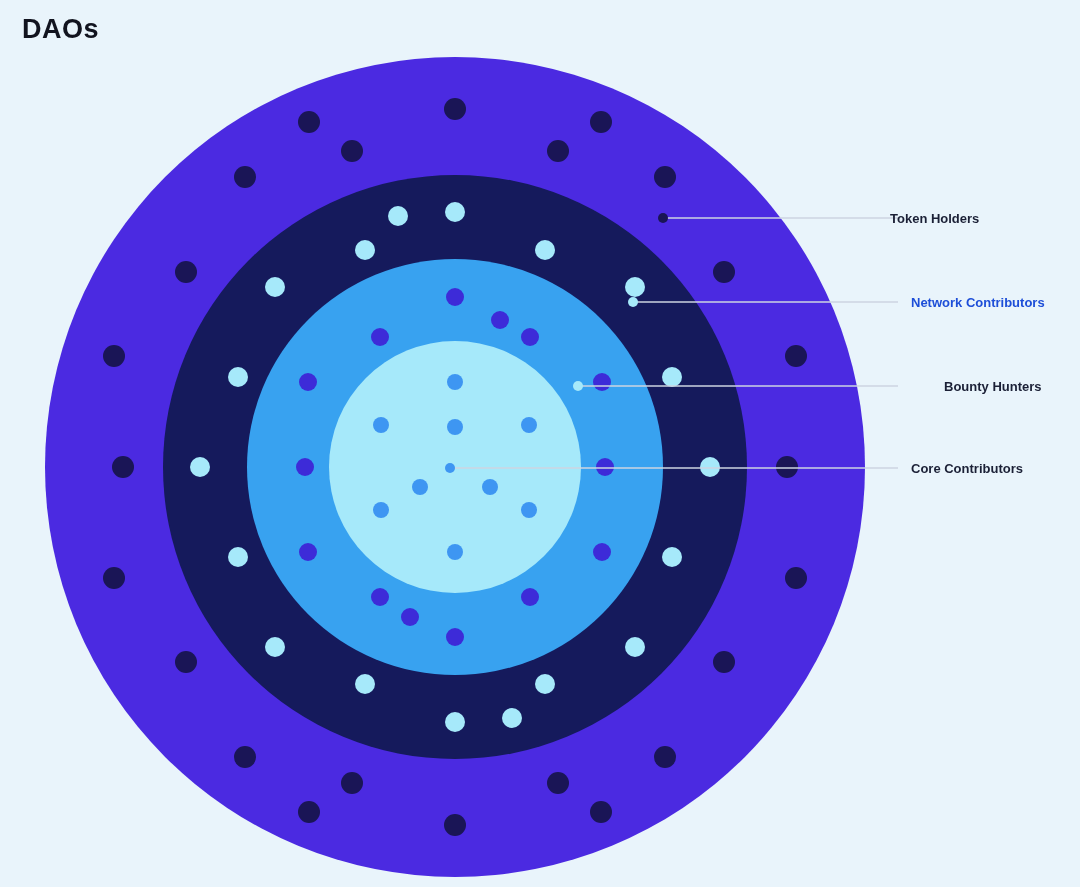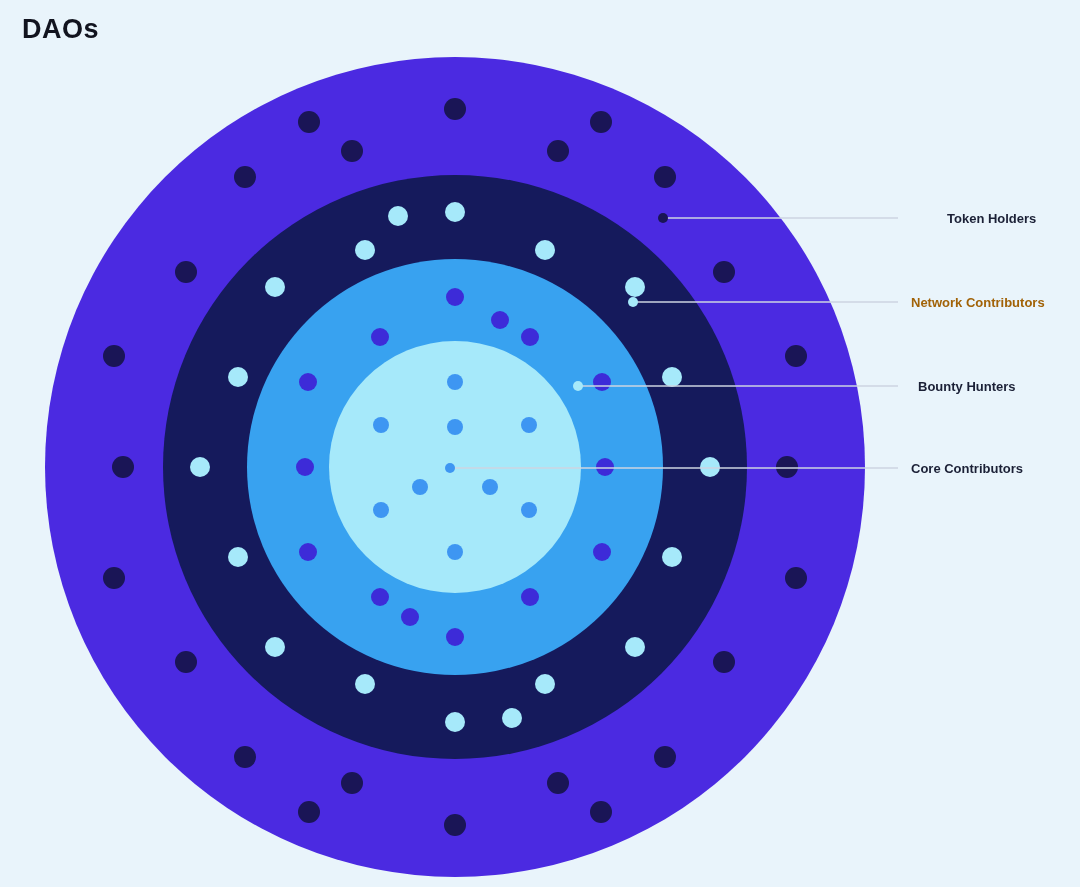--- a/index.html
+++ b/index.html
@@ -121,17 +121,17 @@
       <line x1="633" y1="302" x2="898" y2="302" stroke="#ccd4e2" stroke-width="1.6"></line>
       <circle cx="633" cy="302" r="5" fill="#a6e9fa"></circle>
       <line x1="578" y1="386" x2="898" y2="386" stroke="#ccd4e2" stroke-width="1.6"></line>
       <circle cx="578" cy="386" r="5" fill="#a6e9fa"></circle>
       <line x1="450" y1="468" x2="898" y2="468" stroke="#ccd4e2" stroke-width="1.6"></line>
       <circle cx="450" cy="468" r="5" fill="#3e96f2"></circle>
     </svg>
 
   <h1 class="page-title" style="color: rgb(18, 20, 31);">DAOs</h1>
 
-  <div class="callout-label" style="left: 947px; top: 218px; color: rgb(27, 32, 54);">Token Holders</div>
-  <div class="callout-label" style="left: 911px; top: 302px; color: #a16207;">Network Contributors</div>
-  <div class="callout-label" style="left: 918px; top: 386px; color: rgb(27, 32, 54);">Bounty Hunters</div>
+  <div class="callout-label" style="left: 890px; top: 218px; color: rgb(27, 32, 54);">Token Holders</div>
+  <div class="callout-label" style="left: 911px; top: 302px; color: #1d4ed8;">Network Contributors</div>
+  <div class="callout-label" style="left: 944px; top: 386px; color: rgb(27, 32, 54);">Bounty Hunters</div>
   <div class="callout-label" style="left: 911px; top: 468px; color: rgb(27, 32, 54); text-align: center;">Core Contributors</div>
 </div>
 
 </body></html>

